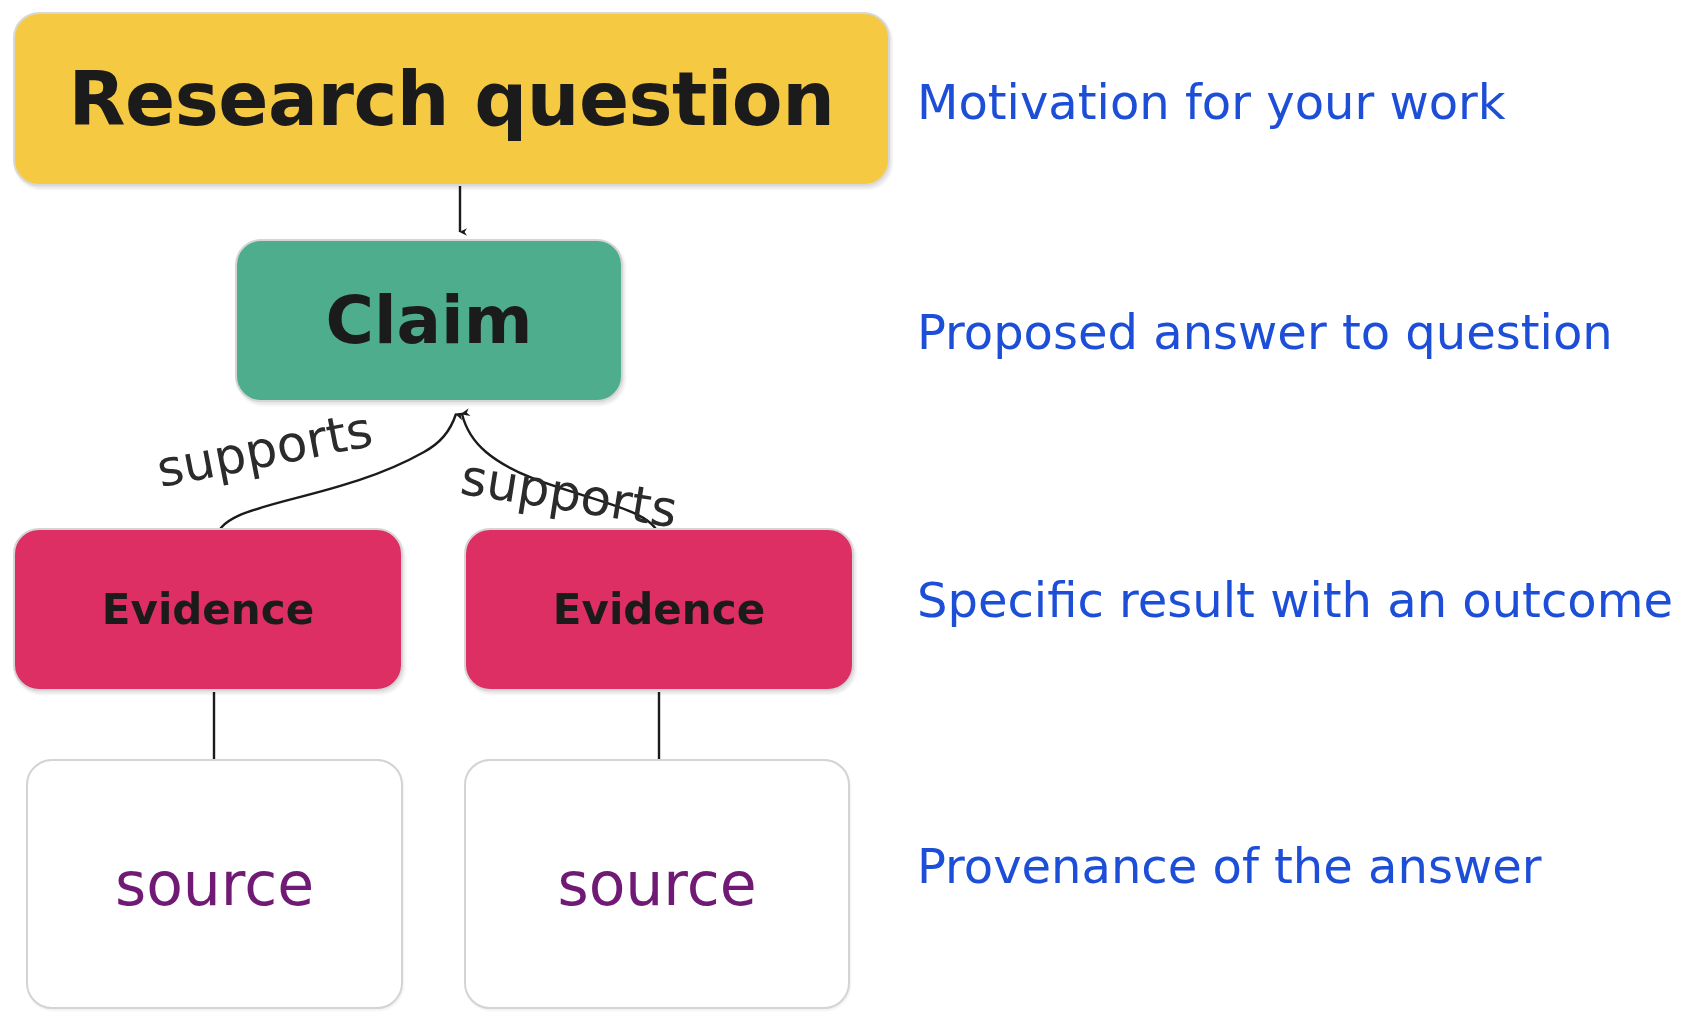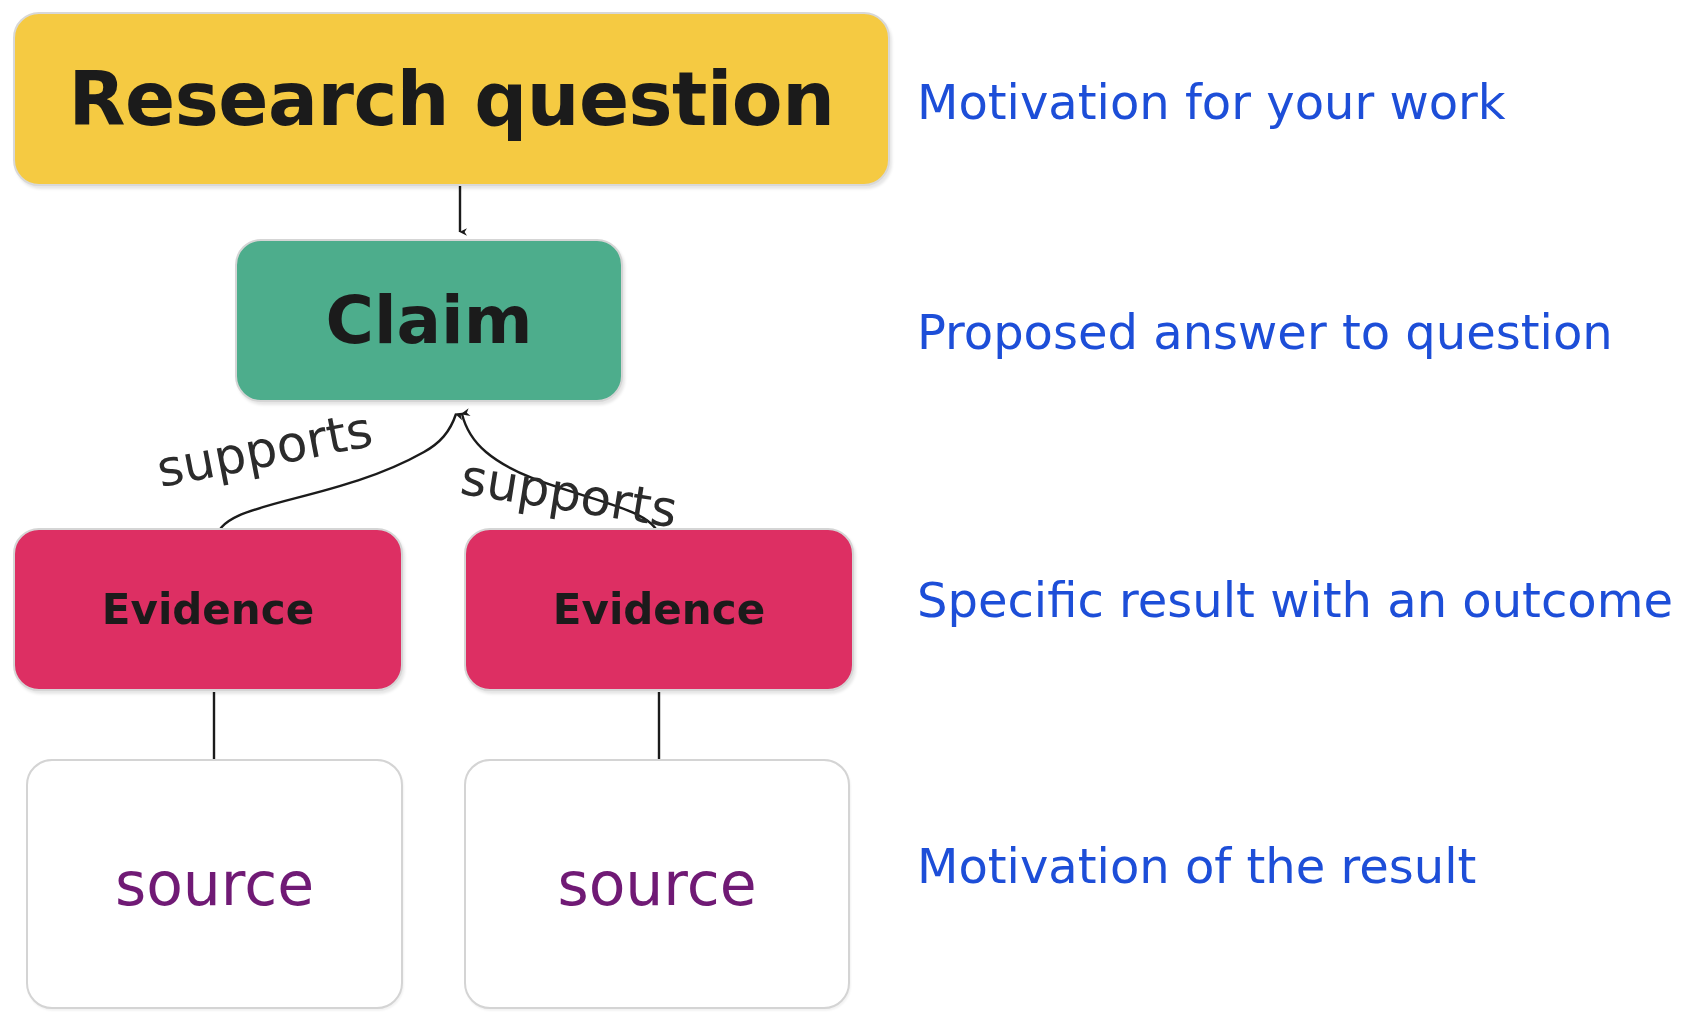--- a/index.html
+++ b/index.html
@@ -195,15 +195,15 @@
   <div class="edge-label edge-label-left">supports</div>
 
   <div class="edge-label edge-label-right">supports</div>
 
   <div class="annotation annotation-1">Motivation for your work</div>
 
   <div class="annotation annotation-3">Specific result with an outcome</div>
 
   <div class="annotation annotation-2">Proposed answer to question</div>
 
-  <div class="annotation annotation-4">Motivation of the result</div>
+  <div class="annotation annotation-4">Provenance of the answer</div>
 
 </div>
 
 </body></html>

